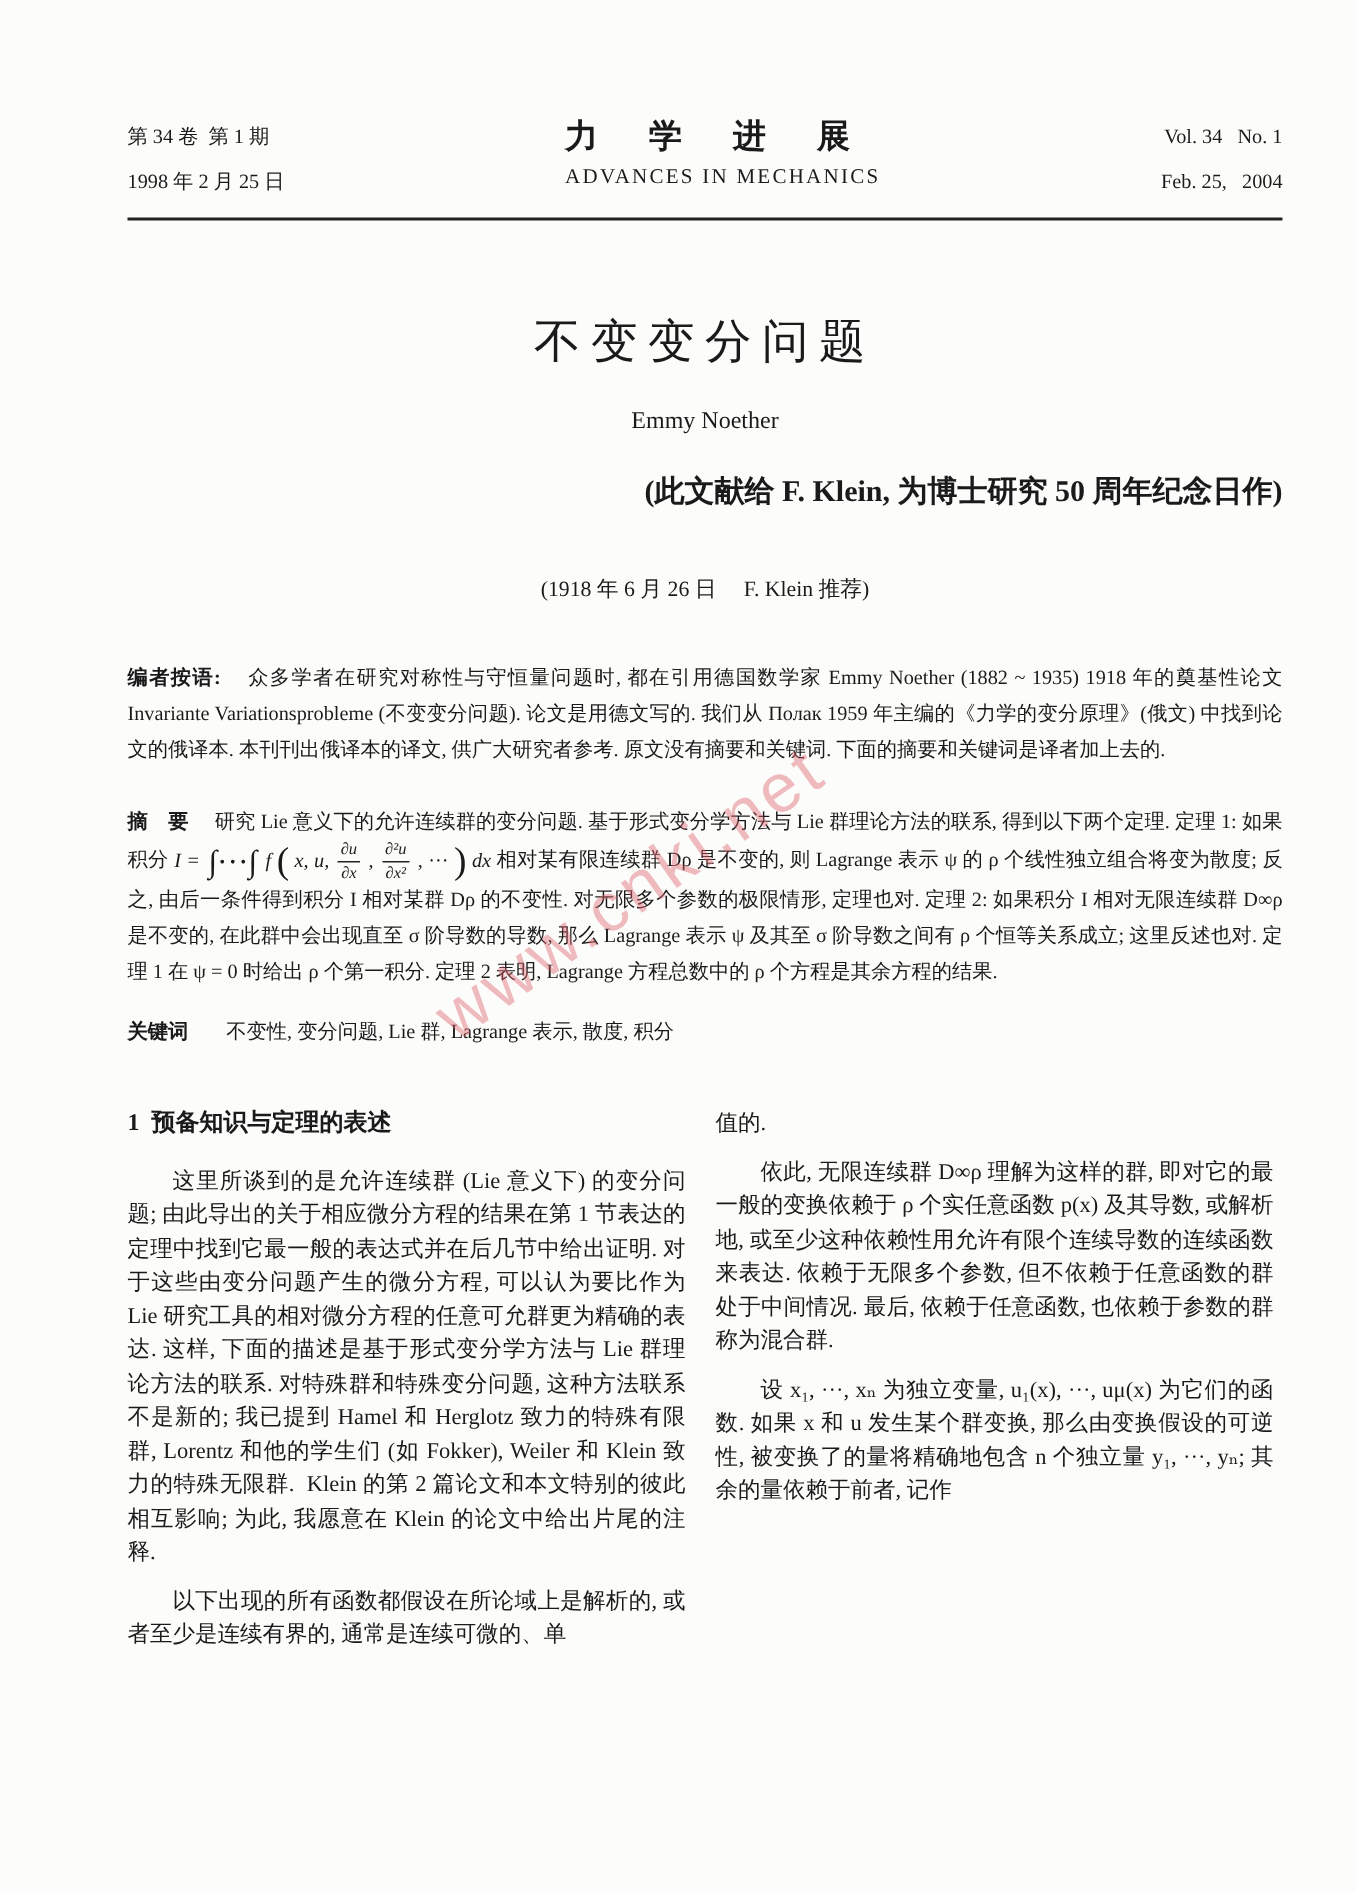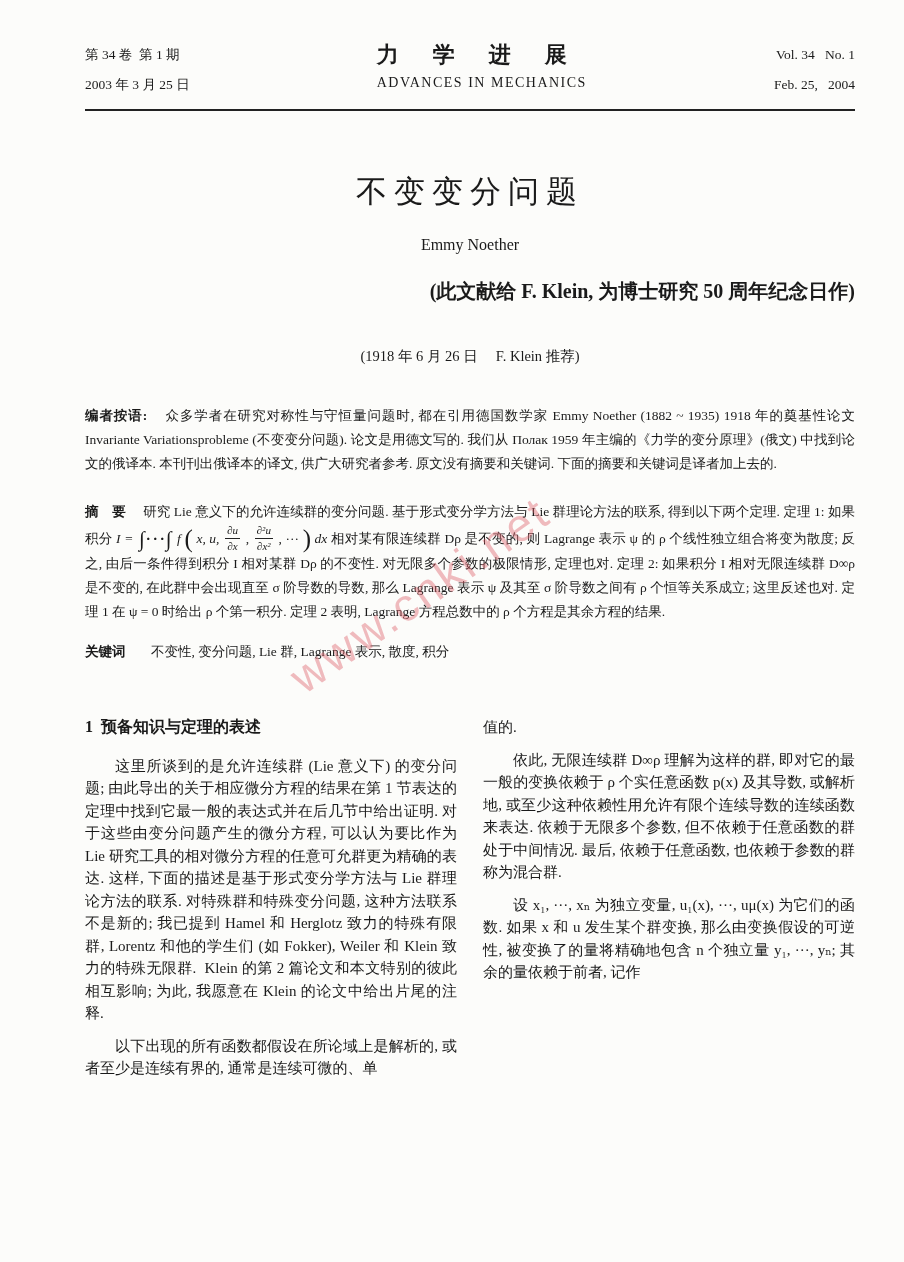--- a/index.html
+++ b/index.html
@@ -7,21 +7,21 @@
   .page {
     position: relative;
     width: 904px;
     height: 1262px;
     margin: 0 auto;
     background: #fcfcfa;
     color: #1a1a1a;
     font-family: "Liberation Serif", "DejaVu Serif", serif;
     overflow: hidden;
   }
-  .content { padding: 40px 49px 0 85px; }
+  .content { padding: 76px 49px 0 85px; }
 
   
   .journal-header {
     display: flex;
     justify-content: space-between;
     align-items: flex-start;
     border-bottom: 2px solid #222;
     padding-bottom: 10px;
   }
   .header-side { font-size: 13.5px; line-height: 2.2; }
@@ -66,21 +66,21 @@
     vertical-align: -7px;
     text-align: center;
     font-size: 11px;
     line-height: 1.15;
     margin: 0 2px;
   }
   .frac .num { display: block; border-bottom: 1px solid #222; padding: 0 2px 1px 2px; }
   .frac .den { display: block; padding-top: 1px; }
 
   
-  .columns { display: flex; gap: 20px; margin-top: 52px; justify-content: space-between; }
+  .columns { display: flex; gap: 20px; margin-top: 38px; }
   .col { width: 372px; font-size: 15px; line-height: 22.5px; text-align: justify; }
   .section-heading { font-size: 16px; font-weight: 700; margin: 0 0 16px 0; line-height: 22.5px; }
   .col p { margin: 0; text-indent: 2em; }
   .col p + p { margin-top: 10px; }
   .col p.no-indent { text-indent: 0; }
 
   
   .watermark {
     position: absolute;
     left: 295px;
@@ -97,21 +97,21 @@
 </style>
 </head>
 <body>
 
 <div class="page">
   <div class="content">
 
     <header class="journal-header">
       <div class="header-side">
         <div>第 34 卷&nbsp;&nbsp;第 1 期</div>
-        <div>2003 年 3 月 25 日</div>
+        <div>1998 年 2 月 25 日</div>
       </div>
       <div class="header-center">
         <div class="journal-name-cn">力　学　进　展</div>
         <div class="journal-name-en">ADVANCES IN MECHANICS</div>
       </div>
       <div class="header-side right">
         <div>Vol. 34&nbsp;&nbsp;&nbsp;No. 1</div>
         <div>Feb. 25,&nbsp;&nbsp;&nbsp;2004</div>
       </div>
     </header>

